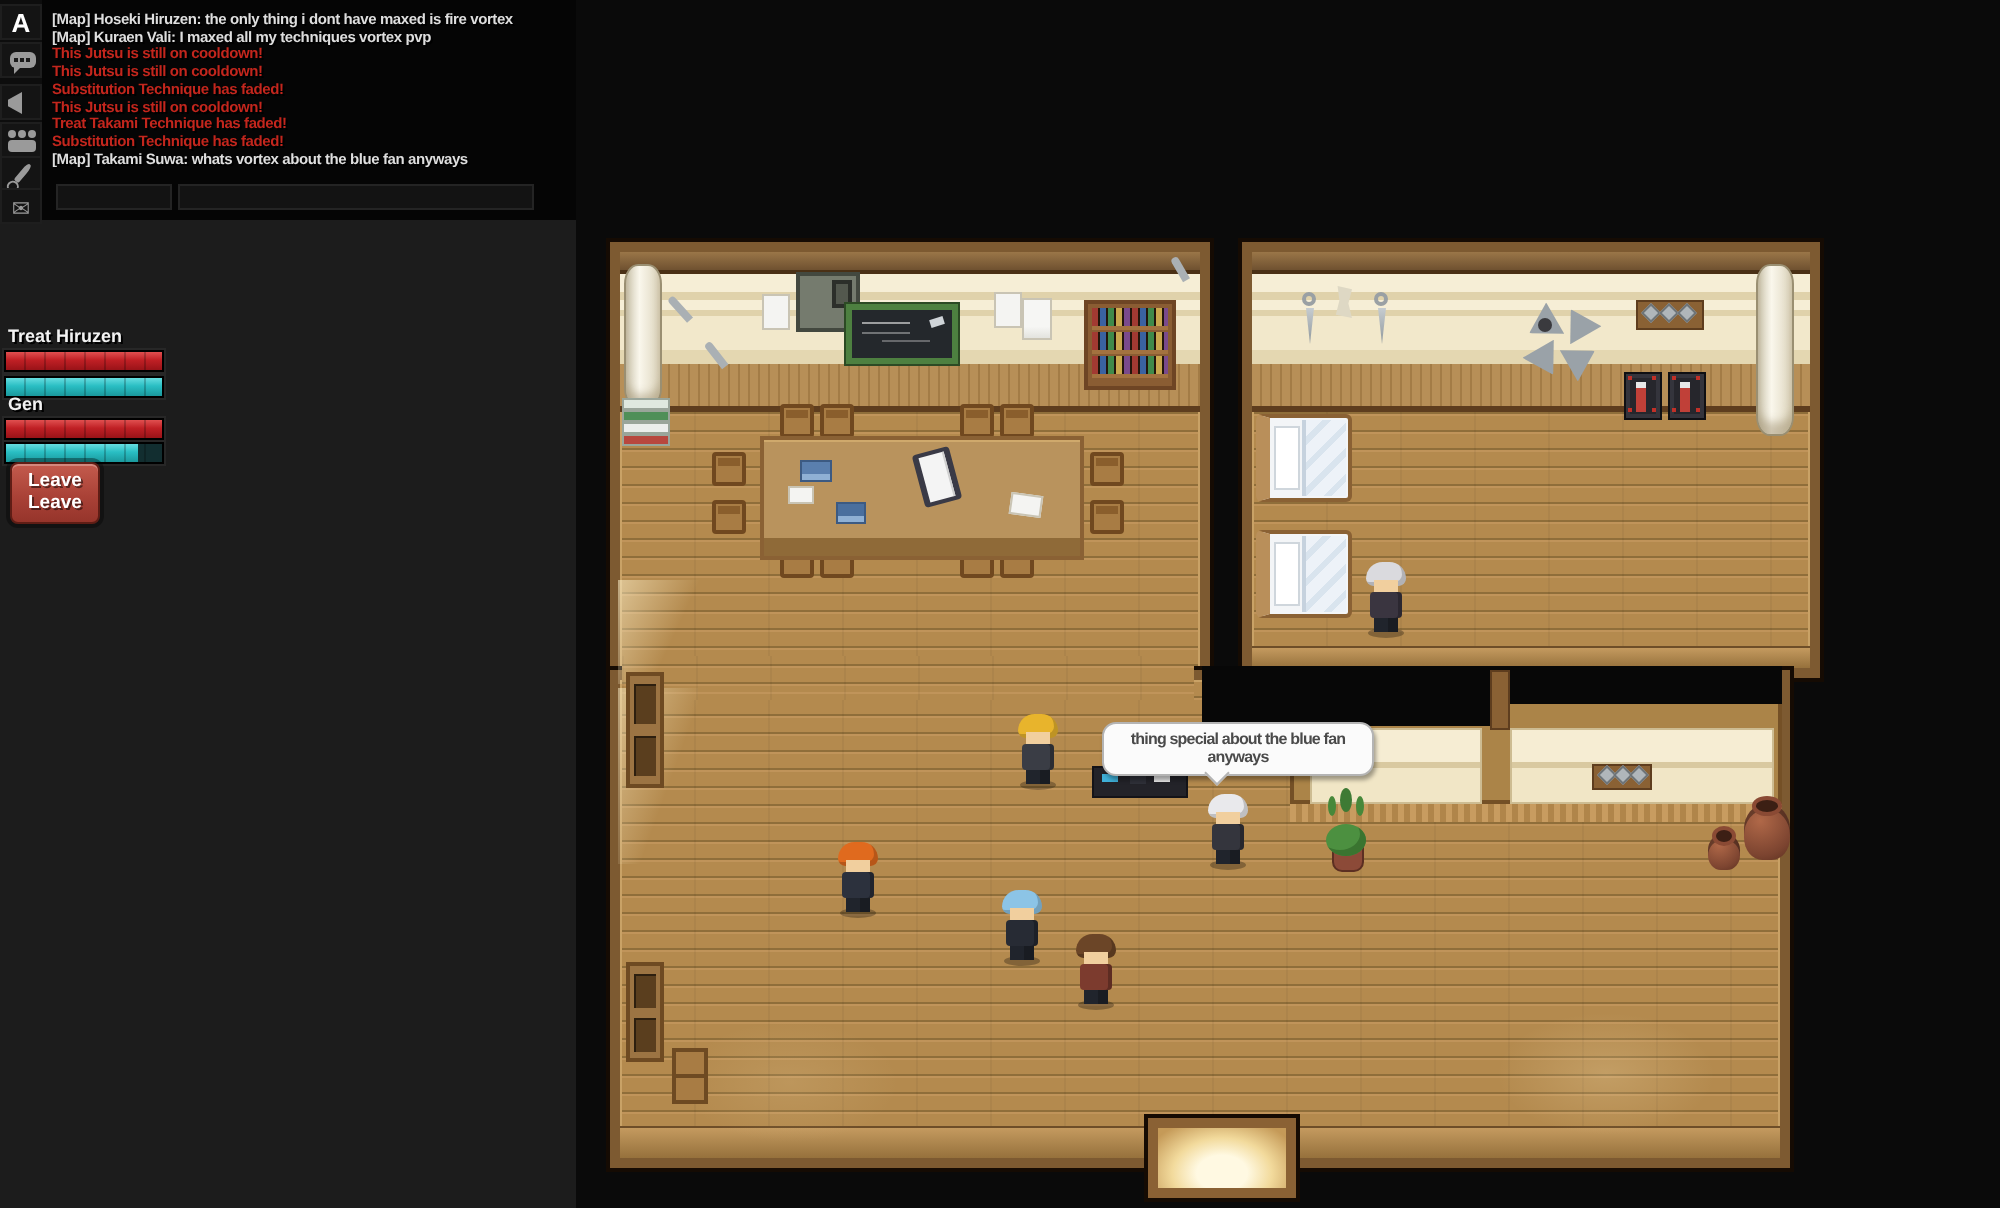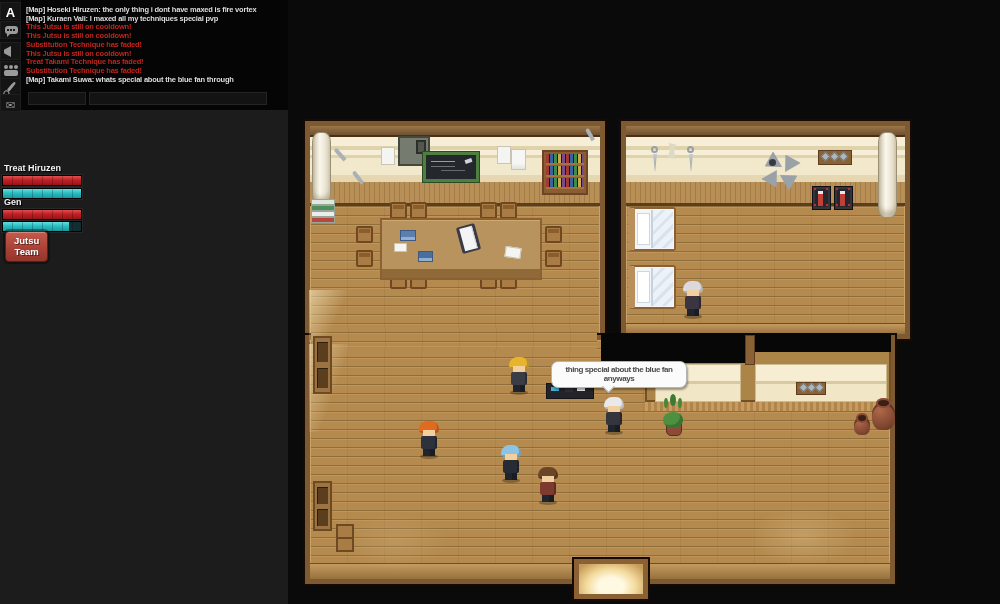--- a/index.html
+++ b/index.html
@@ -375,43 +375,43 @@
         </div>
       <div class="ic" style="top:78px;">
           <span class="icKunai"></span>
         </div>
       <div class="ic" style="top:94px;">
         <span class="icMail">✉</span>
       </div>
     </div>
     <div id="chat-lines">
       <div class="chat-line">[Map] Hoseki Hiruzen: the only thing i dont have maxed is fire vortex</div>
-      <div class="chat-line">[Map] Kuraen Vali: I maxed all my techniques special pvp</div>
+      <div class="chat-line">[Map] Kuraen Vali: I maxed all my techniques vortex pvp</div>
       <div class="chat-line system">This Jutsu is still on cooldown!</div>
       <div class="chat-line system">This Jutsu is still on cooldown!</div>
       <div class="chat-line system">Substitution Technique has faded!</div>
       <div class="chat-line system">This Jutsu is still on cooldown!</div>
       <div class="chat-line system">Treat Takami Technique has faded!</div>
       <div class="chat-line system">Substitution Technique has faded!</div>
-      <div class="chat-line">[Map] Takami Suwa: whats special about the blue fan through</div>
+      <div class="chat-line">[Map] Takami Suwa: whats vortex about the blue fan anyways</div>
     </div>
     <input class="chat-input" style="left: 28px; top: 92px; width: 58px;" value="">
     <input class="chat-input" style="left: 89px; top: 92px; width: 178px;" value="">
   </div>
 
   <div id="team">
     <div class="mname" style="left:4px;top:163px;">Treat Hiruzen</div>
     <div class="bar hp" style="left:2px;top:175px;">
       <div class="fill" style="width: 100%;"></div>
     </div>
     <div class="bar ck" style="left:2px;top:188px;">
       <div class="fill" style="width: 100%;"></div>
     </div>
     <div class="mname" style="left:4px;top:197px;">Gen</div>
     <div class="bar hp" style="left:2px;top:209px;">
       <div class="fill" style="width: 100%;"></div>
     </div>
     <div class="bar ck" style="left:2px;top:221px;">
       <div class="fill" style="width: 84%;"></div>
     </div>
-    <button id="leave-btn">Jutsu Team</button>
+    <button id="leave-btn">Leave Leave</button>
   </div>
 </div>
 
 </body></html>

